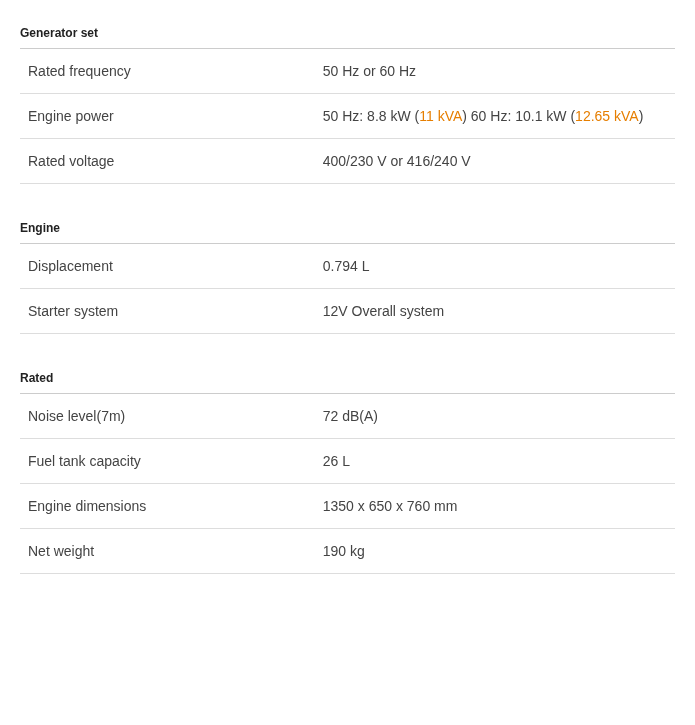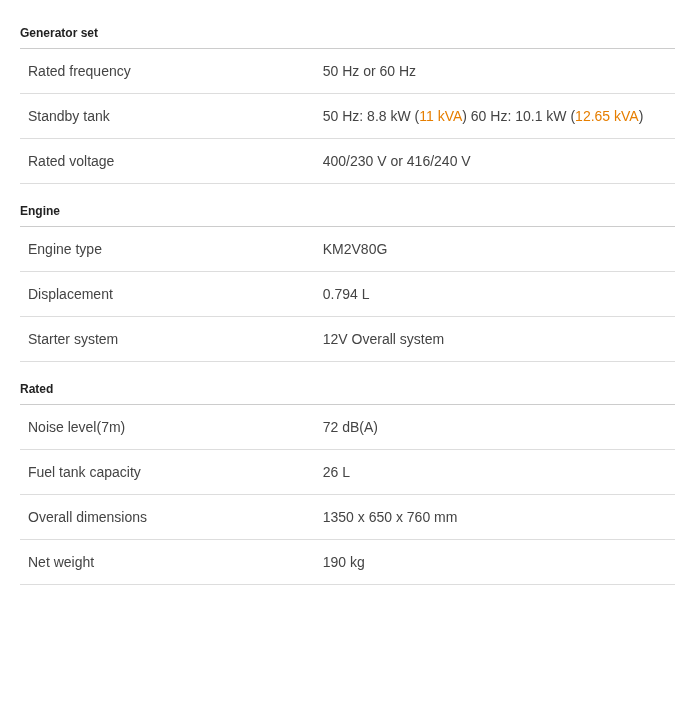--- a/index.html
+++ b/index.html
@@ -23,21 +23,21 @@
       font-weight: bold;
       color: #222;
       padding: 10px 0 8px 0;
       border-bottom: 1px solid #ccc;
       margin-bottom: 0;
     }
 
     .spec-table {
       width: 100%;
       border-collapse: collapse;
-      margin-bottom: 4px;
+      margin-bottom: 21px;
     }
 
     .spec-table tr {
       border-bottom: 1px solid #ddd;
     }
 
     .spec-table td {
       padding: 14px 8px;
       vertical-align: middle;
     }
@@ -64,37 +64,33 @@
 
 <div id="app">
     <div class="section-header">Generator set</div>
     <table class="spec-table">
       <tbody>
         <tr>
           <td>Rated frequency</td>
           <td>50 Hz or 60 Hz</td>
         </tr>
         <tr>
-          <td>Standby tank</td>
+          <td>Engine power</td>
           <td>50 Hz: 8.8 kW (<span class="highlight">11 kVA</span>) 60 Hz: 10.1 kW (<span class="highlight">12.65 kVA</span>)</td>
         </tr>
         <tr>
           <td>Rated voltage</td>
           <td>400/230 V or 416/240 V</td>
         </tr>
       </tbody>
     </table>
     <div class="section-gap"></div>
     <div class="section-header">Engine</div>
     <table class="spec-table">
       <tbody>
-        <tr>
-          <td>Engine type</td>
-          <td>KM2V80G</td>
-        </tr>
         <tr>
           <td>Displacement</td>
           <td>0.794 L</td>
         </tr>
         <tr>
           <td>Starter system</td>
           <td>12V Overall system</td>
         </tr>
       </tbody>
     </table>
@@ -104,21 +100,21 @@
       <tbody>
         <tr>
           <td>Noise level(7m)</td>
           <td>72 dB(A)</td>
         </tr>
         <tr>
           <td>Fuel tank capacity</td>
           <td>26 L</td>
         </tr>
         <tr>
-          <td>Overall dimensions</td>
+          <td>Engine dimensions</td>
           <td>1350 x 650 x 760 mm</td>
         </tr>
         <tr>
           <td>Net weight</td>
           <td>190 kg</td>
         </tr>
       </tbody>
     </table>
     <div class="section-gap"></div>
   </div>

